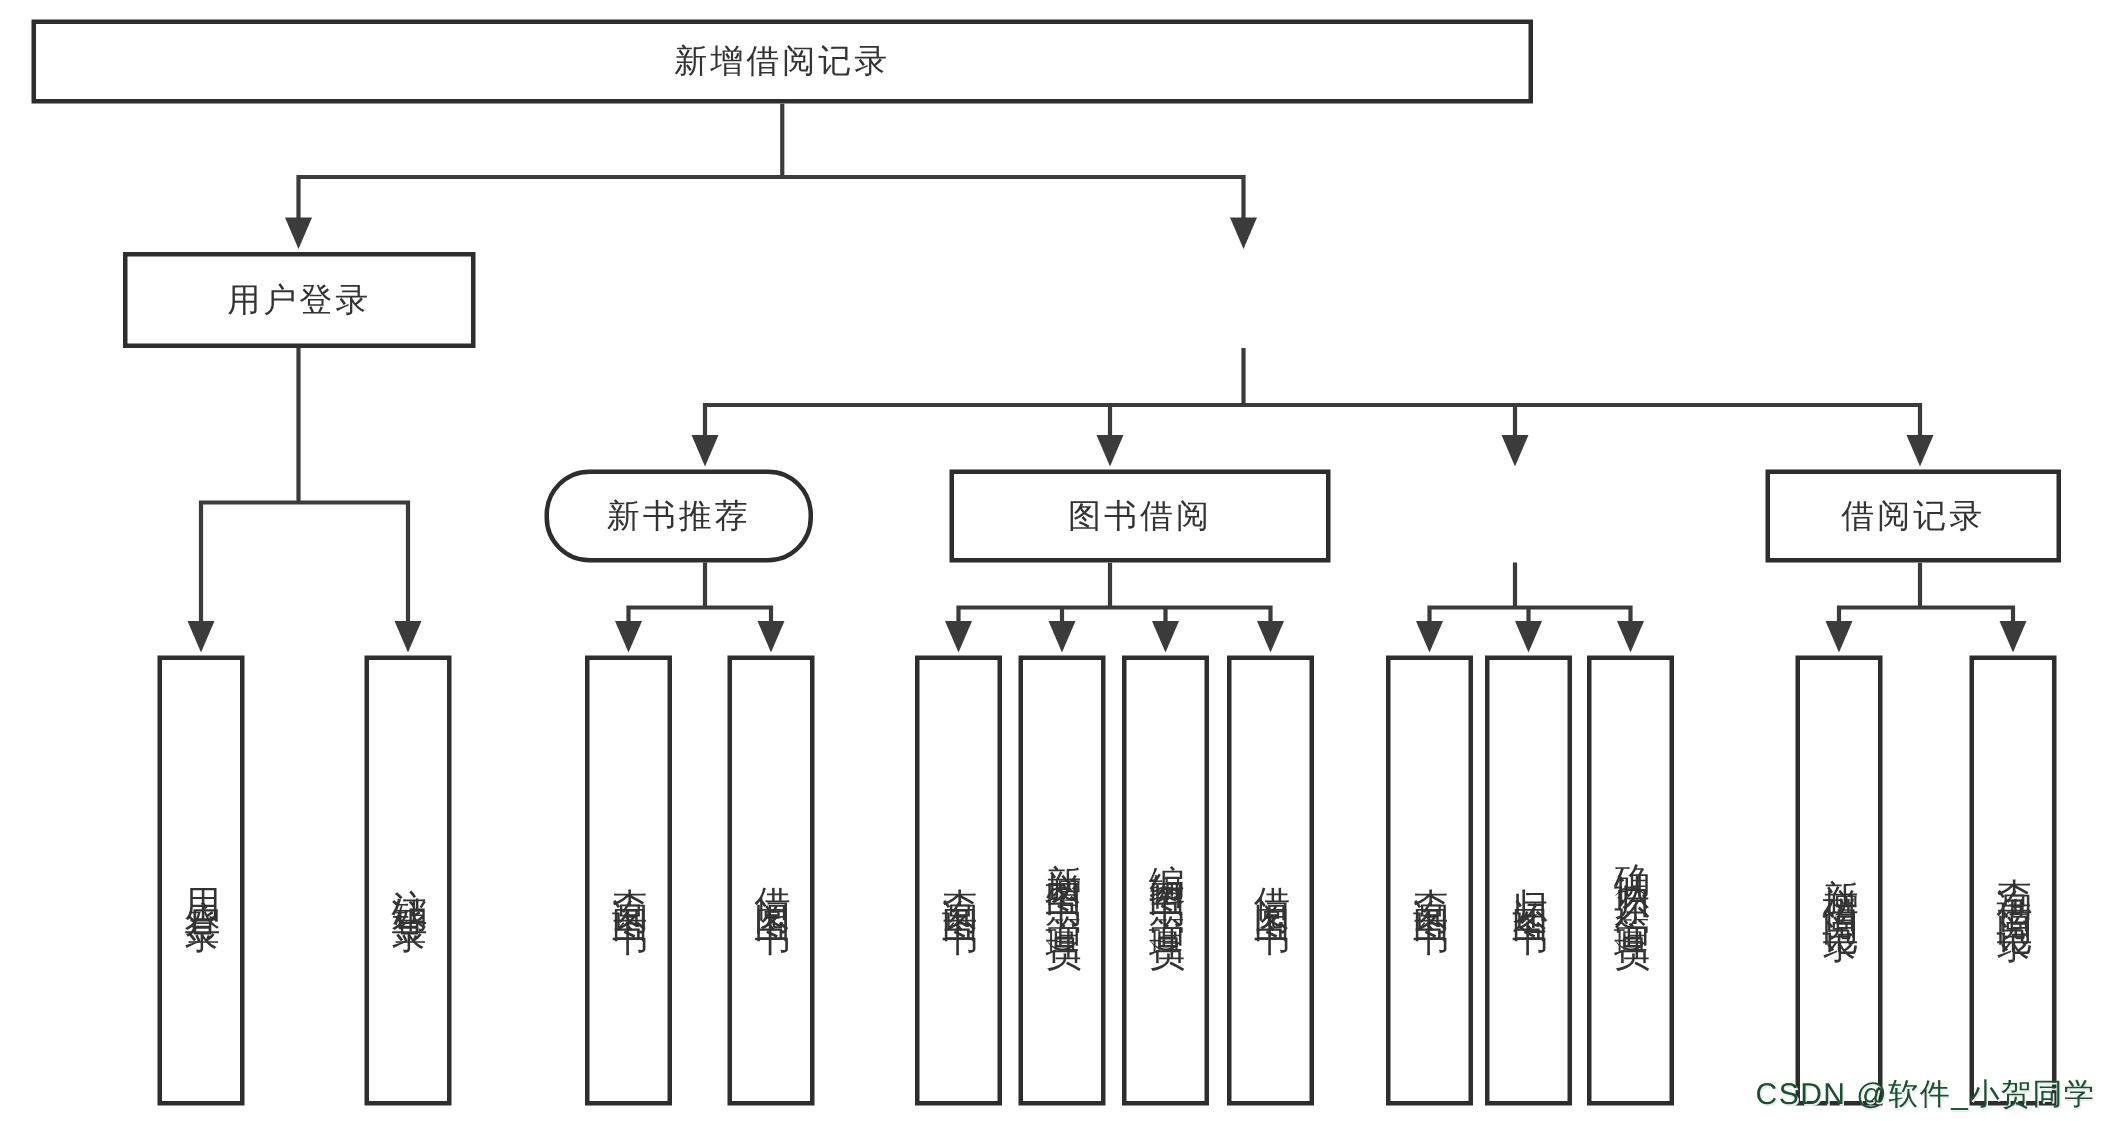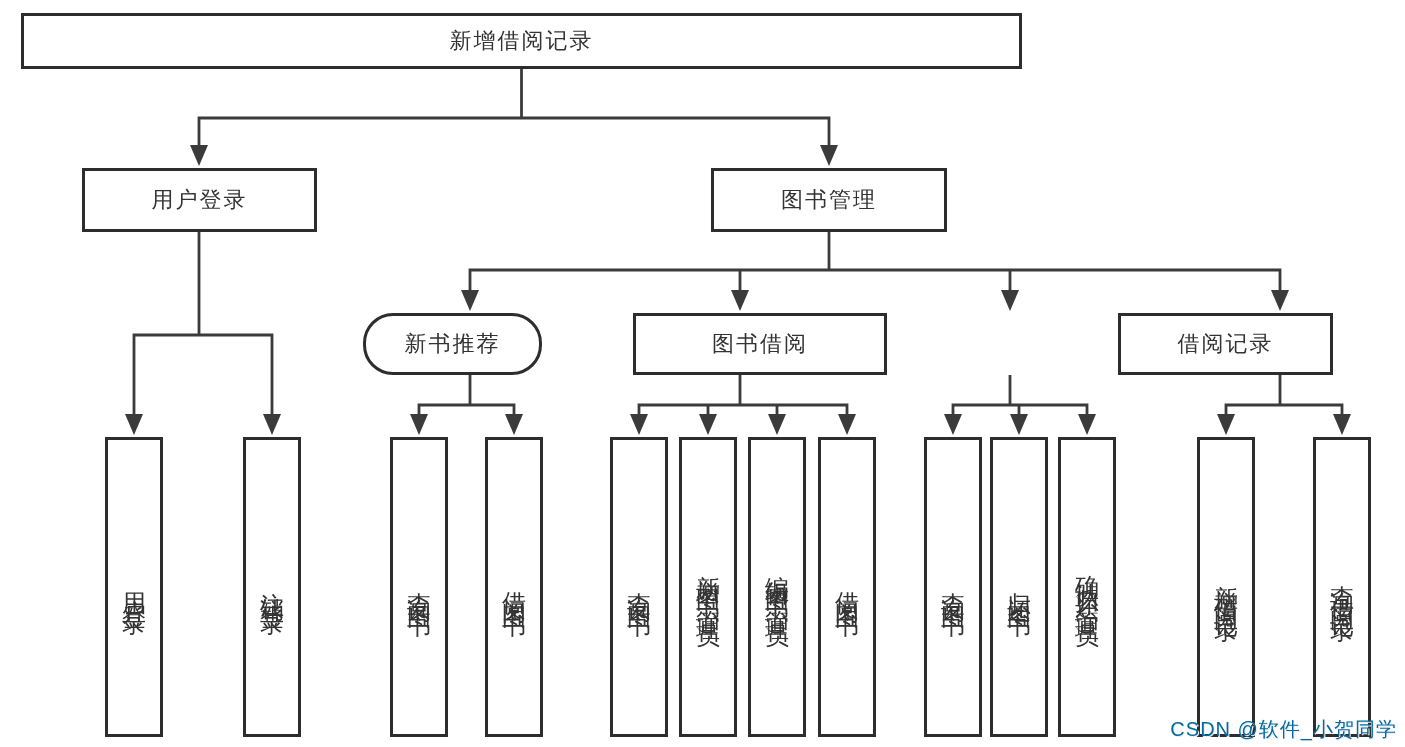--- a/index.html
+++ b/index.html
@@ -12,21 +12,21 @@
     position:absolute; box-sizing:border-box; background:#ffffff;
     border:3px solid #2d2d2d; display:flex; align-items:center; justify-content:center;
   }
   .h-label { font-size:22px; letter-spacing:2px; color:#333333; white-space:nowrap; }
   .leaf .v-label {
     writing-mode:vertical-rl; text-orientation:mixed;
     font-size:24px; letter-spacing:7px; line-height:1; color:#333333;
   }
   .watermark {
     position:absolute; right:8px; bottom:4px; z-index:5;
-    font-size:20px; color:#0369a1; letter-spacing:1px;
+    font-size:20px; color:#14532d; letter-spacing:1px;
     text-shadow:1px 1px 0 #ececec; white-space:nowrap;
   }
 </style>
 </head>
 <body>
 
 <div class="canvas">
 
   <svg class="connectors" viewBox="0 0 1405 747" xmlns="http://www.w3.org/2000/svg">
     <g stroke="#3b3b3b" stroke-width="2.8" fill="none">
@@ -87,31 +87,28 @@
     </g>
   </svg>
 
   <div class="node" style="left:21px; top:13px; width:1001px; height:56px;">
     <span class="h-label">新增借阅记录</span>
   </div>
 
   <div class="node" style="left:82px; top:168px; width:235px; height:64px;">
     <span class="h-label">用户登录</span>
   </div>
-  <div class="node" style="left:711px; top:168px; width:236px; height:64px;">
-    <span class="h-label">图书管理</span>
-  </div>
 
   <div class="node" style="left:363px; top:313px; width:179px; height:62px;border-radius:30px;">
     <span class="h-label">新书推荐</span>
   </div>
   <div class="node" style="left:633px; top:313px; width:254px; height:62px;">
     <span class="h-label">图书借阅</span>
   </div>
-  <div class="node" style="left:1118px; top:313px; width:215px; height:62px;">
+  <div class="node" style="left:1177px; top:313px; width:197px; height:62px;">
     <span class="h-label">借阅记录</span>
   </div>
 
   <div class="node leaf" style="left:105px; top:437px; width:58px; height:300px;">
     <span class="v-label">用户登录</span>
   </div>
   <div class="node leaf" style="left:243px; top:437px; width:58px; height:300px;">
     <span class="v-label">注销登录</span>
   </div>
 

